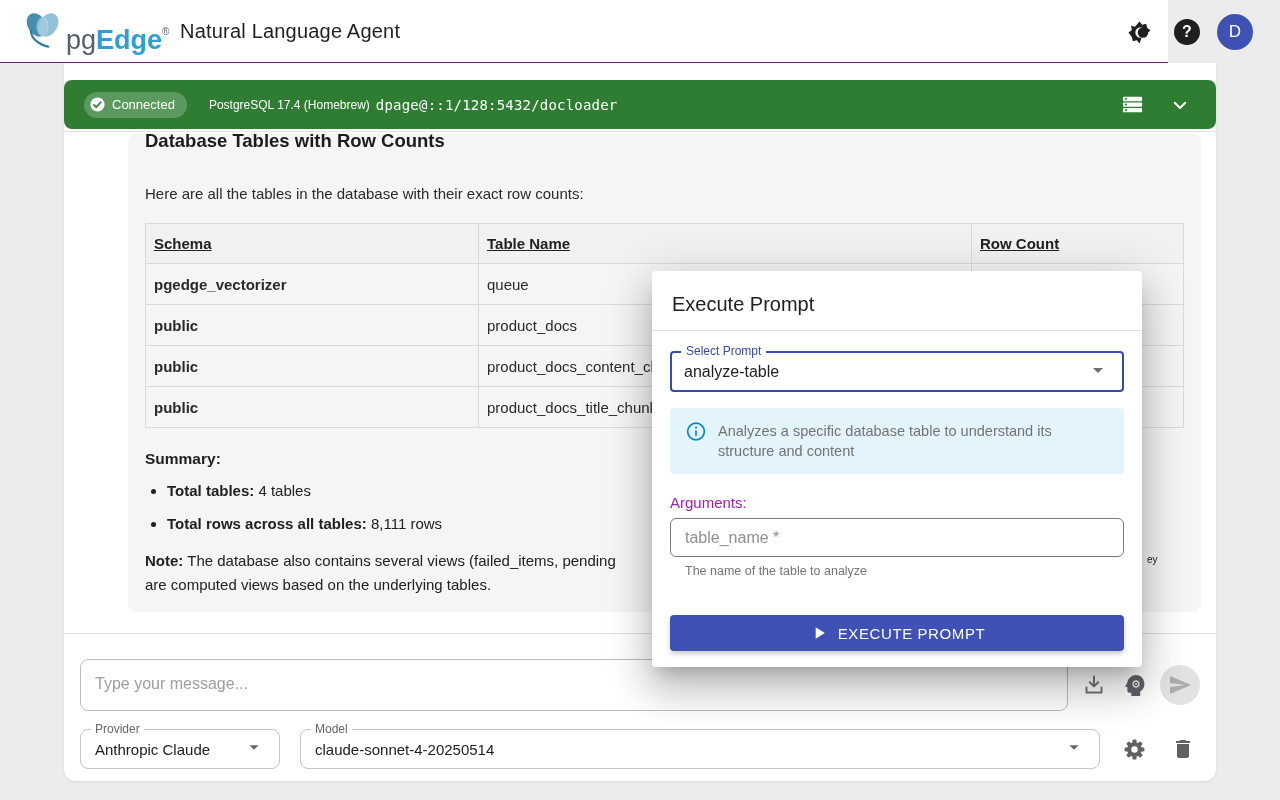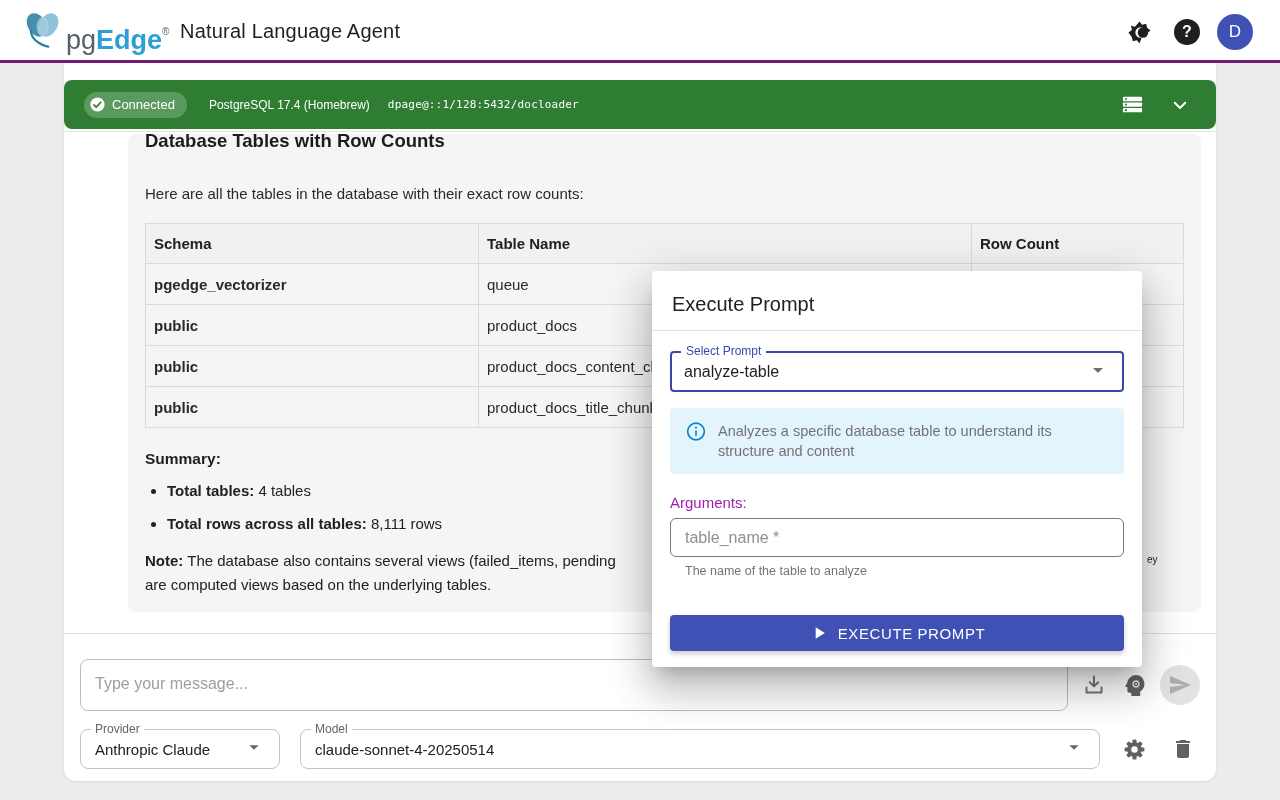--- a/index.html
+++ b/index.html
@@ -7,22 +7,22 @@
   body {
     font-family: "Liberation Sans", "DejaVu Sans", sans-serif;
     background:#ececec;
     color:#212121;
     overflow:hidden;
   }
   #page { position:relative; width:1280px; height:800px; }
 
   
   .appbar {
-    position:absolute; left:0; top:0; width:1280px; height:63px;
-    background:#ffffff; border-bottom:3px solid #701a75; z-index:20;
+    position:absolute; left:0; top:0; width:1168px; height:63px;
+    background:#ffffff; border-bottom:1px solid #701a75; z-index:20;
   }
   .logo { position:absolute; left:22px; top:11px; width:42px; height:40px; }
   .brand { position:absolute; left:66px; top:14px; font-size:27px; line-height:36px; }
   .brand .pg { color:#53616c; font-weight:400; }
   .brand .edge { color:#2d9ed6; font-weight:700; }
   .brand .reg { color:#53616c; font-size:10px; vertical-align:14px; }
   .app-title { position:absolute; left:180px; top:20px; font-size:20px; color:#1f1f1f; letter-spacing:.2px; }
   .iconbtn { position:absolute; width:30px; height:30px; display:flex; align-items:center; justify-content:center; cursor:pointer; border:none; background:none; }
   .theme-btn { left:1124px; top:17px; }
   .help-btn  { left:1172px; top:17px; }
@@ -40,42 +40,42 @@
   
   .connbar {
     position:absolute; left:0; top:17px; width:1152px; height:49px;
     background:#2e7d32; border-radius:8px; display:flex; align-items:center; color:#fff;
   }
   .chip {
     margin-left:20px; height:26px; border-radius:13px; background:rgba(255,255,255,.22);
     display:flex; align-items:center; padding:0 12px 0 5px; font-size:13px; gap:6px;
   }
   .server-label { margin-left:22px; font-size:12px; }
-  .conn-string { margin-left:18px; font-size:11px; font-family:"DejaVu Sans Mono","Liberation Mono",monospace; letter-spacing:.2px;text-align:right; }
+  .conn-string { margin-left:6px; font-size:14px; font-family:"DejaVu Sans Mono","Liberation Mono",monospace; letter-spacing:.2px;text-align:right; }
   .connbar .right { margin-left:auto; display:flex; align-items:center; gap:20px; margin-right:22px; }
   .connbar .right .iconbtn2 { width:28px; height:28px; display:flex; align-items:center; justify-content:center; cursor:pointer; }
 
   
   .messages {
     position:absolute; left:0; top:68px; width:1152px; height:502px;
     border-top:1px solid #e4e4e4; overflow:hidden;
   }
   .msgcard {
     position:relative; margin:2px 15px 0 64px; height:478px; overflow:hidden;
     background:#f5f5f5; border-radius:8px; padding:0 18px 0 17px;
   }
   .msgcard h2 { margin:-6px 0 0; font-size:18.5px; line-height:26px; font-weight:700; color:#1c1c1c; }
   .msg-intro { margin-top:30px; font-size:15px; line-height:20px; color:#2a2a2a; }
   table.dbtable { margin-top:19px; width:1038px; border-collapse:collapse; table-layout:fixed; }
   table.dbtable col:nth-child(1){ width:333px; } table.dbtable col:nth-child(2){ width:493px; } table.dbtable col:nth-child(3){ width:212px; }
   table.dbtable th, table.dbtable td {
     border:1px solid #dadada; font-size:15px; text-align:left; padding:0 8px;
     white-space:nowrap; overflow:hidden;
   }
-  table.dbtable th { height:40px; font-weight:700; background:#f1f1f1; }
+  table.dbtable th { height:40px; font-weight:700; background:#f1f1f1;text-decoration:underline; }
   table.dbtable td { height:41px; color:#2a2a2a; }
   td.schema-cell { font-weight:700; color:#1c1c1c; }
   .summary-h { margin-top:21px; font-size:15.5px; line-height:20px; font-weight:700; }
   ul.summary { margin:12px 0 0; padding-left:22px; }
   ul.summary li { font-size:15px; line-height:20px; margin-bottom:13px; }
   .note { margin-top:15px; font-size:15px; line-height:24px; }
   .note b { font-weight:700; }
   .note .l2 { display:block; }
   .note-tail { position:absolute; left:1019px; top:414px; font-size:10px; line-height:24px; }
 

